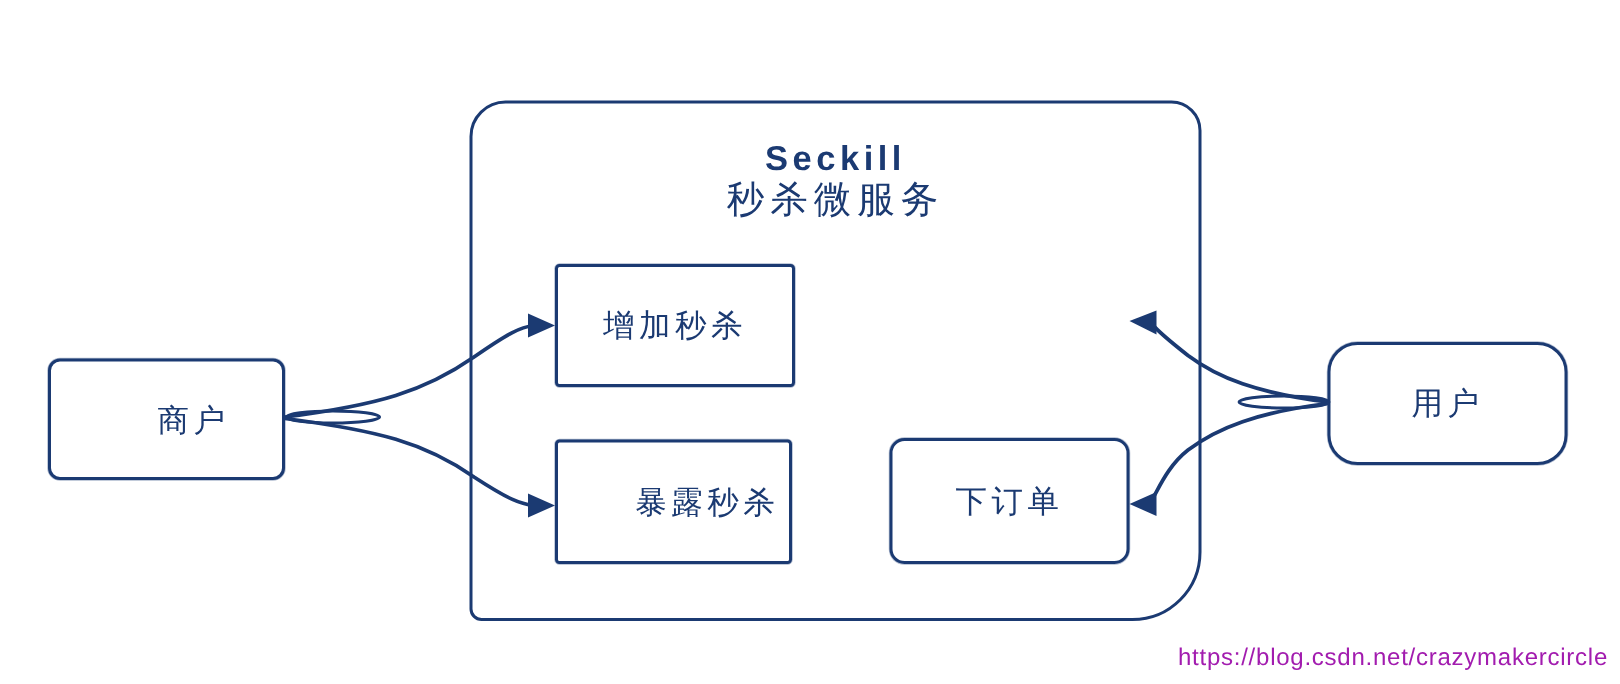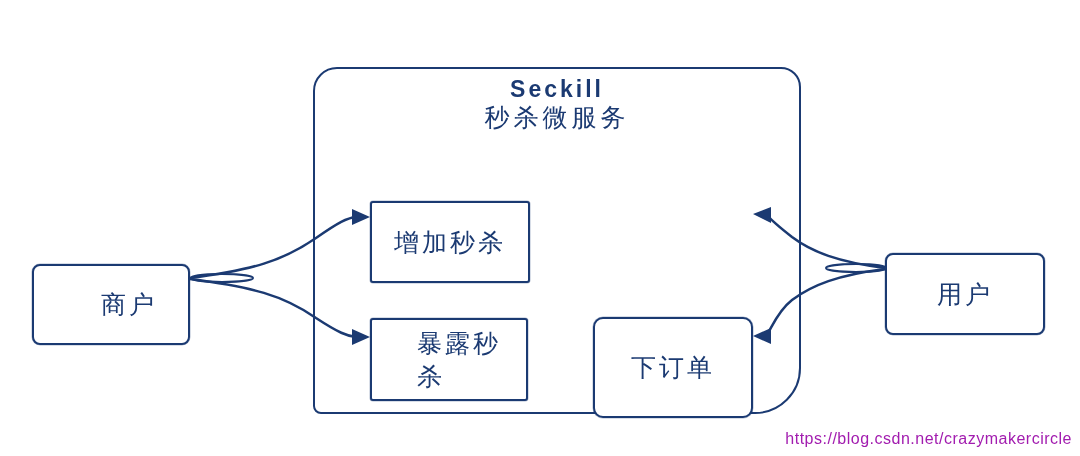--- a/index.html
+++ b/index.html
@@ -31,47 +31,47 @@
     top: 6px;
     width: 100%;
     text-align: center;
     color: #1b3a72;
   }
   .title-en {
     font-size: 23px;
     font-weight: bold;
     letter-spacing: 3px;
     line-height: 28px;
+    margin-top: 16px;
   }
   .title-zh {
     font-size: 25px;
     letter-spacing: 4px;
     line-height: 28px;
   }
   .node {
     position: absolute;
     border: 2px solid #1b3a72;
     box-sizing: border-box;
     display: flex;
     align-items: center;
     justify-content: center;
     color: #1b3a72;
-    font-size: 25px;
+    font-size: 21px;
     letter-spacing: 3px;
     background: #ffffff;
     border-radius: 3px;
     box-shadow: 0 0 0 0.5px rgba(27,58,114,0.35);
-    margin-top: 25px;
   }
   .node-add     { left: 370px; top: 176px; width: 160px; height: 82px; }
   .node-stock   { left: 592px; top: 177px; width: 160px; height: 81px; }
   .node-expose  { left: 370px; top: 293px; width: 158px; height: 83px; padding-left: 45px; }
-  .node-order   { left: 593px; top: 292px; width: 160px; height: 101px; border-radius: 10px; }
+  .node-order   { left: 593px; top: 292px; width: 160px; height: 84px; border-radius: 10px; }
   .node-merchant{ left: 32px;  top: 239px; width: 158px; height: 81px; border-radius: 8px; padding-left: 36px; }
-  .node-user    { left: 885px; top: 228px; width: 160px; height: 82px; border-radius: 8px; }
+  .node-user    { left: 885px; top: 228px; width: 160px; height: 82px; border-radius: 20px; }
   .connector-layer {
     position: absolute;
     left: 0;
     top: 0;
     width: 1080px;
     height: 456px;
     pointer-events: none;
   }
   .watermark {
     position: absolute;

